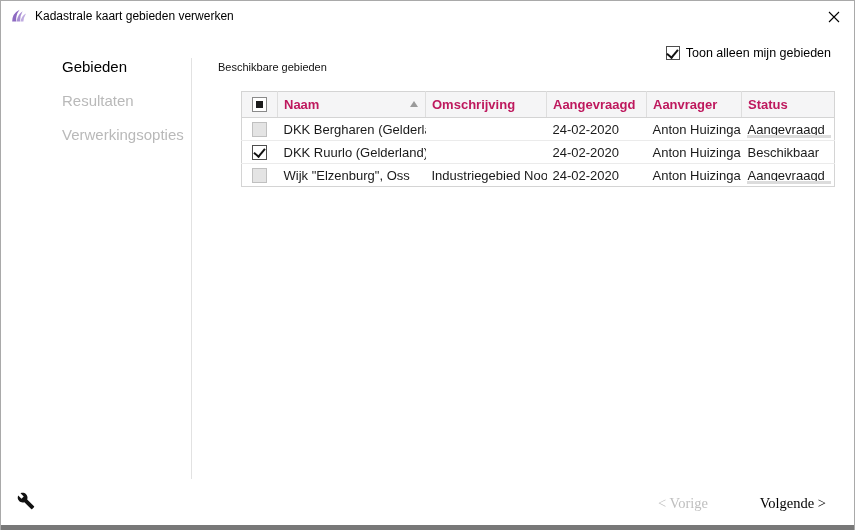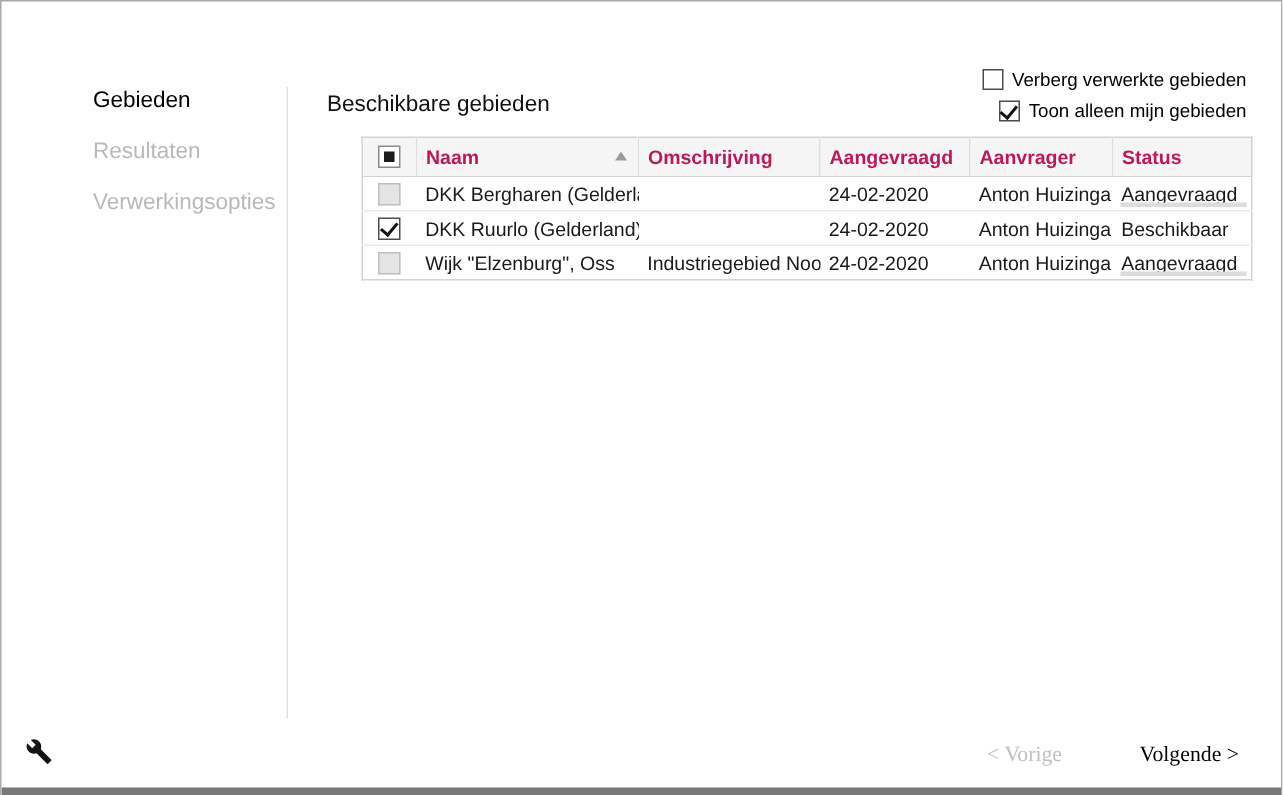--- a/index.html
+++ b/index.html
@@ -25,21 +25,21 @@
   
   .filters { position:absolute; top:45px; right:23px; text-align:right; }
   .filter-row { display:flex; align-items:center; justify-content:flex-end; margin-bottom:7px; font-size:12.5px; color:#000; }
   .cb { width:14px; height:14px; border:1px solid #4d4d4d; background:#fff; margin-right:6px; position:relative; flex:0 0 auto; }
   .cb.checked::after {
     content:""; position:absolute; left:2.5px; top:0px; width:5px; height:9px;
     border:solid #111; border-width:0 2px 2px 0; transform:rotate(40deg);
   }
 
   
-  .heading { position:absolute; left:217px; top:60px; font-size:15px; color:#111; }
+  .heading { position:absolute; left:217px; top:60px; font-size:11px; color:#111; }
 
   
   .grid { position:absolute; left:240px; top:90px; width:593px; border:1px solid #d4d4d4; border-collapse:collapse; table-layout:fixed; font-size:13px; }
   .grid th { background:#f5f5f6; font-weight:700; text-align:left; height:26px; padding:0 6px; border-right:1px solid #dedede; border-bottom:1px solid #d4d4d4; position:relative; color:#be185d; white-space:nowrap; overflow:hidden; }
   .grid th:last-child { border-right:none; }
   .grid td { height:23px; padding:0 6px; border-bottom:1px solid #ebebeb; white-space:nowrap; overflow:hidden; color:#1a1a1a; position:relative; }
   .grid tr:last-child td { border-bottom:none; }
   .cellbox { display:flex; align-items:center; justify-content:center; }
   .rowcb { width:15px; height:15px; border:1px solid #c0c0c0; background:#e4e4e4; position:relative; }
   .rowcb.checked { background:#fff; border-color:#4d4d4d; }
@@ -57,33 +57,42 @@
   .footer-btn { position:absolute; bottom:18px; font-size:14.5px; background:none; border:none; font-family:Liberation Serif, serif; cursor:pointer; color:#000; }
   .btn-prev { right:146px; color:#bfbfbf; cursor:default; }
   .btn-next { right:28px; }
   .wrench { position:absolute; left:16px; bottom:20px; width:18px; height:18px; cursor:pointer; }
 </style>
 </head>
 <body>
 
 <div class="window">
 
+  <div class="titlebar">
+    <svg class="app-icon" viewBox="0 0 17 17">
+      <path d="M1.2 13.5 Q1.2 5.5 8.6 1.8 Q4.4 7.2 5.2 13.5 Z" fill="#8d6ac2"></path>
+      <path d="M5.6 13.5 Q6.4 6.5 11.6 3.2 Q8.6 8.4 9 13.5 Z" fill="#9a7bcb" opacity="0.85"></path>
+      <path d="M9.4 13.5 Q10.8 7.5 15 5.4 Q12.4 9.8 12.4 13.5 Z" fill="#a98fd6" opacity="0.75"></path>
+    </svg>
+    <span class="title-text">Kadastrale kaart gebieden verwerken</span>
+    <div class="close-btn">
+      <svg width="12" height="12" viewBox="0 0 12 12">
+          <path d="M1 1 L11 11 M11 1 L1 11" stroke="#000" stroke-width="1.1"></path>
+        </svg>
+    </div>
+  </div>
 
   <div class="sidebar">
     <div class="step active">Gebieden</div>
     <div class="step">Resultaten</div>
     <div class="step">Verwerkingsopties</div>
   </div>
   <div class="vdivider"></div>
 
   <div class="filters">
-    <label class="filter-row">
-      <span class="cb"></span>
-      <span>Verberg verwerkte gebieden</span>
-    </label>
     <label class="filter-row">
       <span class="cb checked"></span>
       <span>Toon alleen mijn gebieden</span>
     </label>
   </div>
 
   <div class="heading">Beschikbare gebieden</div>
 
   <table class="grid">
     <colgroup>

